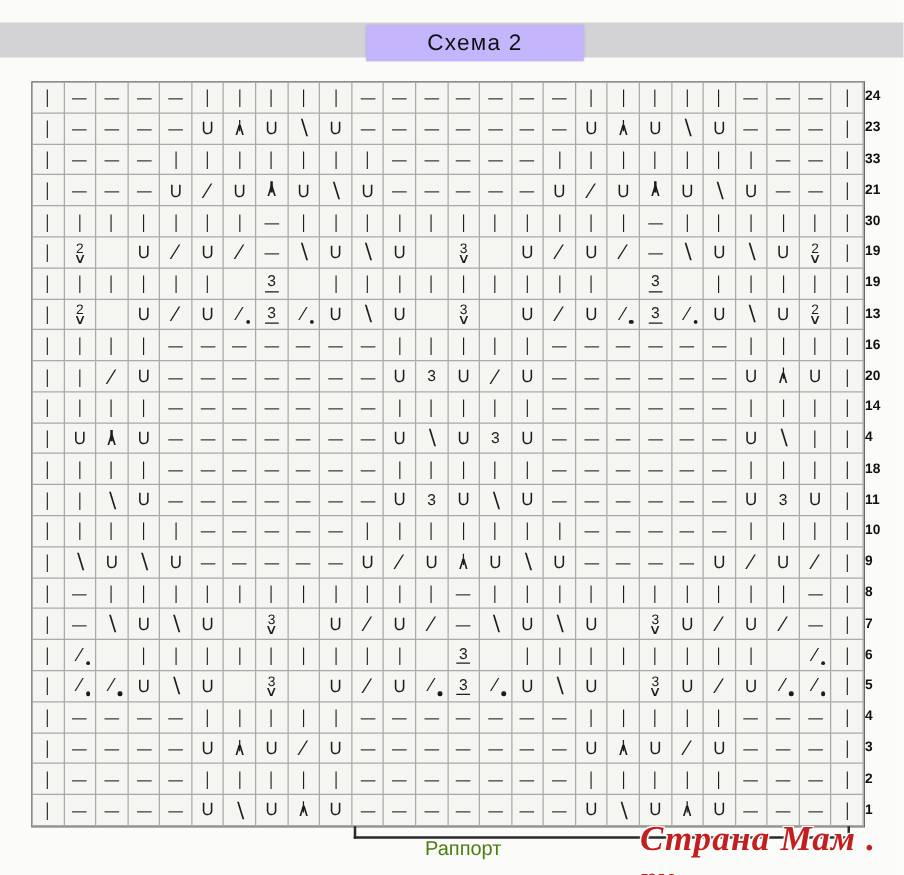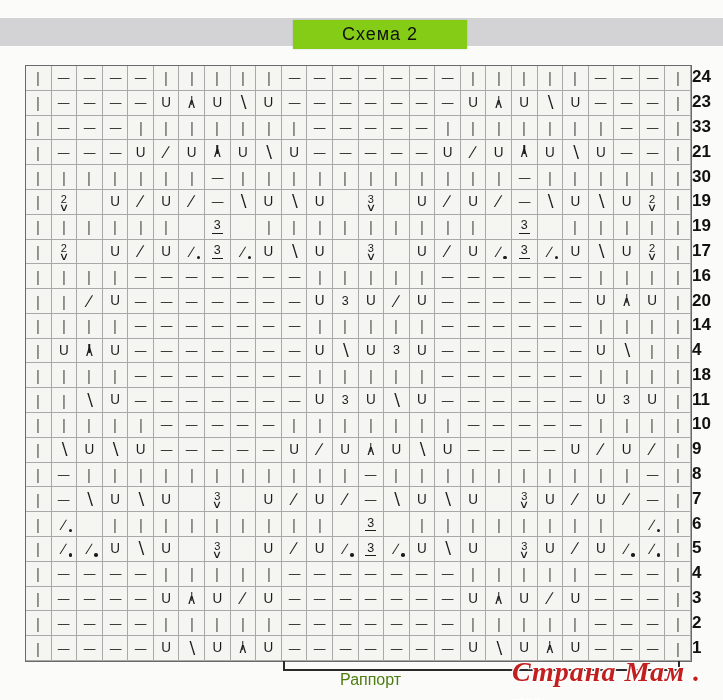--- a/index.html
+++ b/index.html
@@ -1,19 +1,19 @@
 <!DOCTYPE html>
 <html><head>
 <meta charset="utf-8">
 <style>
   html,body{margin:0;padding:0;}
   .sheet{position:relative;width:723px;height:700px;background:#fbfbfa;overflow:hidden;
          font-family:"Liberation Sans",sans-serif;}
   .top-band{position:absolute;left:0;top:18px;width:723px;height:28px;background:#d3d3d6;}
-  .title-box{position:absolute;left:293px;top:20px;width:174px;height:29px;background:#84cc16;
+  .title-box{position:absolute;left:293px;top:20px;width:174px;height:29px;background:#c4b5fd;
              display:flex;align-items:center;justify-content:center;font-size:18px;color:#111;
              letter-spacing:1px;box-shadow:0 0 2px rgba(0,0,0,.15);}
   .grid{position:absolute;left:25px;top:65px;width:665px;height:595px;
         display:grid;grid-template-columns:repeat(26,1fr);grid-template-rows:repeat(24,1fr);
         border:1.5px solid #6a6a6a;background:#f5f5f2;}
   .cell{position:relative;border-right:1px solid #a9a9a9;border-bottom:1px solid #a9a9a9;
         display:flex;align-items:center;justify-content:center;color:#1c1c1c;overflow:hidden;}
   .cell .g{line-height:1;}
   .sym-k .g{font-size:15px;transform:scaleX(.75);}
   .sym-p .g{font-size:13px;transform:scaleX(.9);}
@@ -26,21 +26,21 @@
   .sym-p2t::after{content:"";position:absolute;right:4px;bottom:4px;width:3.5px;height:3.5px;
                   border-radius:50%;background:#1c1c1c;}
   .sym-cl3 .g{font-size:12.5px;border-bottom:1.5px solid #1c1c1c;padding:0 2px 1px 2px;}
   .sym-k3 .g{font-size:12.5px;}
   .sym-w2,.sym-w3{flex-direction:column;}
   .sym-w2 .g,.sym-w3 .g{font-size:11px;}
   .cell .u{font-size:11px;line-height:.6;margin-top:-1px;transform:scaleX(1.3);}
   .rownums{position:absolute;left:692px;top:65px;width:26px;height:595px;
            display:grid;grid-template-rows:repeat(24,1fr);}
   .rownums div{display:flex;align-items:center;justify-content:flex-start;
-               font-size:17px;font-weight:bold;color:#111;}
+               font-size:11px;font-weight:bold;color:#111;}
   .bracket{position:absolute;left:283px;top:661px;width:393px;height:8px;
            border-left:2px solid #2a2a2a;border-right:2px solid #2a2a2a;
            border-bottom:2px solid #2a2a2a;}
   .repeat-label{position:absolute;left:340px;top:671px;font-size:16px;color:#4d7c0f;}
   .watermark{position:absolute;left:512px;top:656px;font-family:"Liberation Serif",serif;
              font-style:italic;font-weight:bold;font-size:28px;color:#c41f1f;letter-spacing:1px;
              text-shadow:1px 1px 0 #fff,-1px -1px 0 #fff,1px -1px 0 #fff,-1px 1px 0 #fff,0 0 3px #fff;}
 </style>
 </head>
 <body>
@@ -1894,21 +1894,21 @@
       </div>
     </div>
   <div class="rownums">
       <div>24</div>
       <div>23</div>
       <div>33</div>
       <div>21</div>
       <div>30</div>
       <div>19</div>
       <div>19</div>
-      <div>17</div>
+      <div>13</div>
       <div>16</div>
       <div>20</div>
       <div>14</div>
       <div>4</div>
       <div>18</div>
       <div>11</div>
       <div>10</div>
       <div>9</div>
       <div>8</div>
       <div>7</div>

